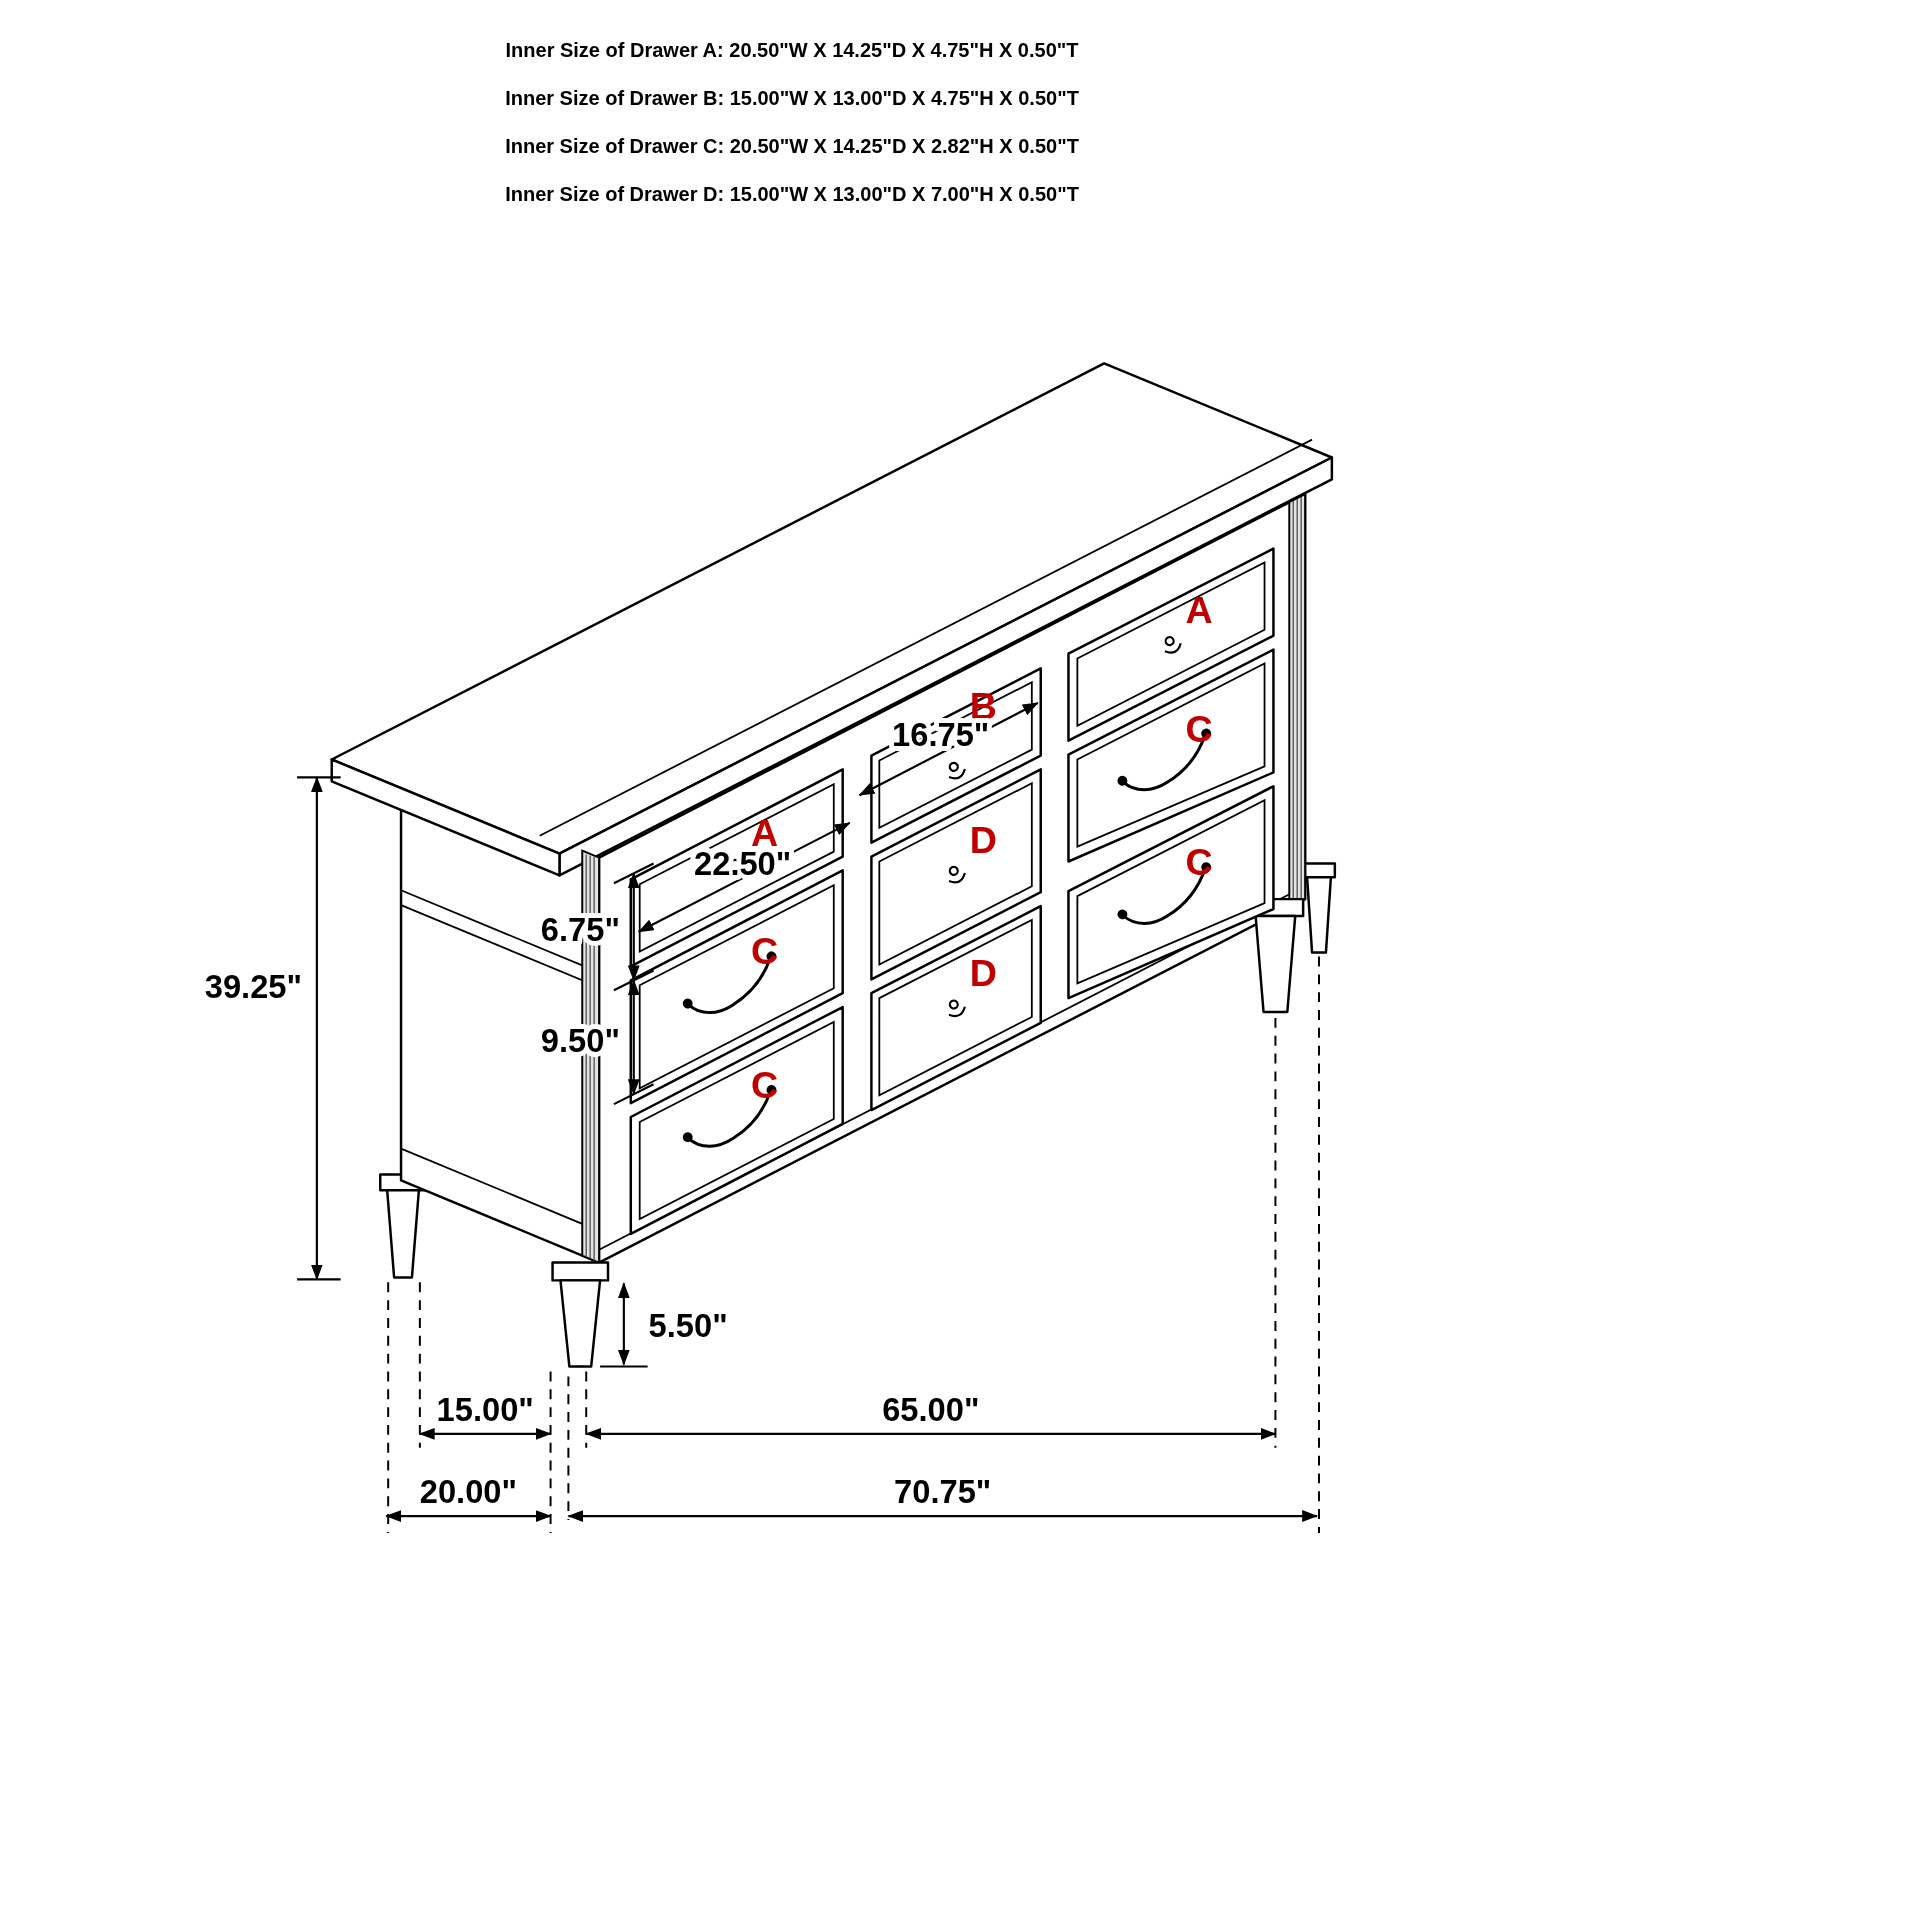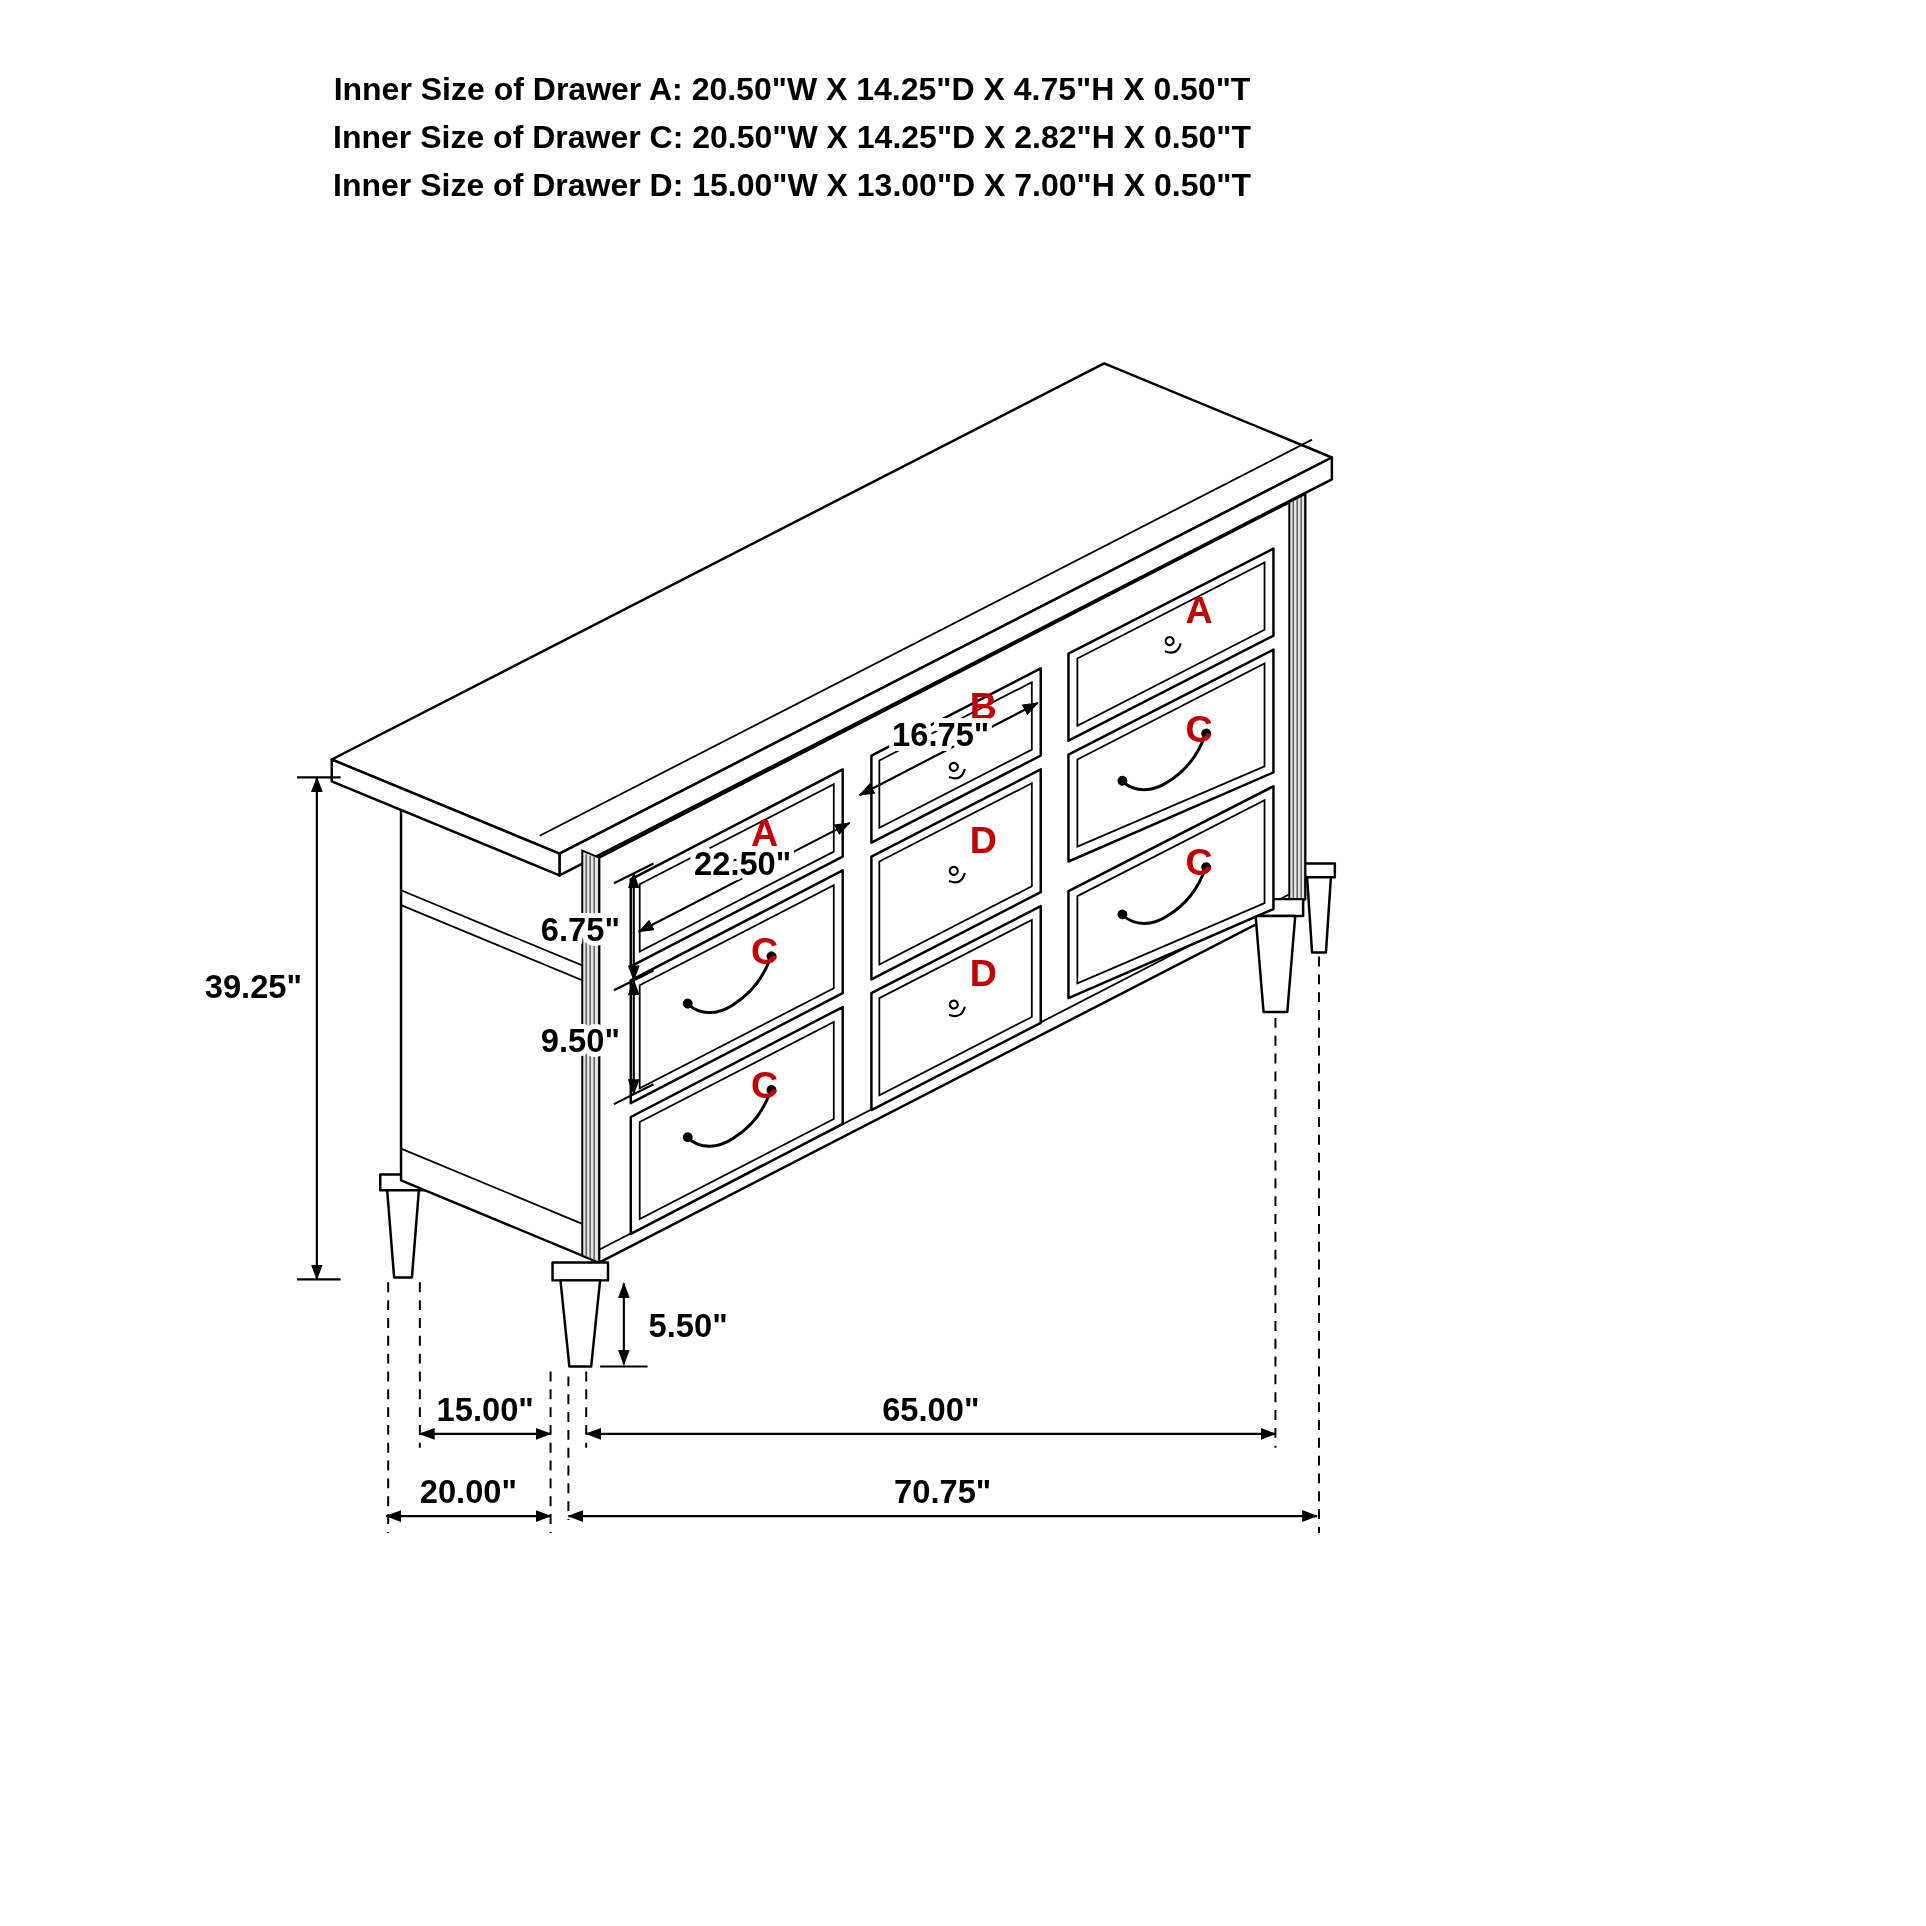--- a/index.html
+++ b/index.html
@@ -2,39 +2,40 @@
 <html><head>
 <meta charset="utf-8">
 <style>
   html,body{margin:0;padding:0;}
   body{
     width:1927px;height:1927px;background:#ffffff;position:relative;
     font-family:"Liberation Sans", sans-serif;
   }
   .title-block{
     position:absolute;top:26px;left:0;width:1584px;
-    text-align:center;font-weight:700;font-size:32px;line-height:48px;color:#000;margin-top:39px;
+    text-align:center;font-weight:700;font-size:20px;line-height:48px;color:#000;
   }
   .stage{position:absolute;top:0;left:0;}
   svg text{font-family:"Liberation Sans", sans-serif;font-weight:700;}
   .dim-text{font-size:33px;fill:#000000;}
   .red-label{font-size:38px;}
   .halo{paint-order:stroke fill;stroke:#ffffff;stroke-width:10px;stroke-linejoin:round;}
   .outline{fill:#ffffff;stroke:#000000;stroke-width:2.5;stroke-linejoin:round;}
   .thin{fill:none;stroke:#000000;stroke-width:1.8;}
   .dimline{stroke:#000000;stroke-width:2.2;fill:none;}
   .dash{stroke:#000000;stroke-width:2;stroke-dasharray:10 8;fill:none;}
   .pillar{fill:#e4e4e4;stroke:#000000;stroke-width:2;}
   .flute{stroke:#555555;stroke-width:1.4;}
 </style>
 </head>
 <body>
 
 <div class="title-block">
   <div class="title-line">Inner Size of Drawer A: 20.50"W X 14.25"D X 4.75"H X 0.50"T</div>
+  <div class="title-line">Inner Size of Drawer B: 15.00"W X 13.00"D X 4.75"H X 0.50"T</div>
   <div class="title-line">Inner Size of Drawer C: 20.50"W X 14.25"D X 2.82"H X 0.50"T</div>
   <div class="title-line">Inner Size of Drawer D: 15.00"W X 13.00"D X 7.00"H X 0.50"T</div>
 </div>
 
 <svg class="stage" width="1927" height="1927" viewBox="0 0 1946 1946" xmlns="http://www.w3.org/2000/svg">
   <defs>
     <marker id="arrow" markerUnits="userSpaceOnUse" markerWidth="16" markerHeight="12" refX="15" refY="6" orient="auto-start-reverse">
       <path d="M0,0 L16,6 L0,12 Z" fill="#000000"></path>
     </marker>
     <g id="knob">

